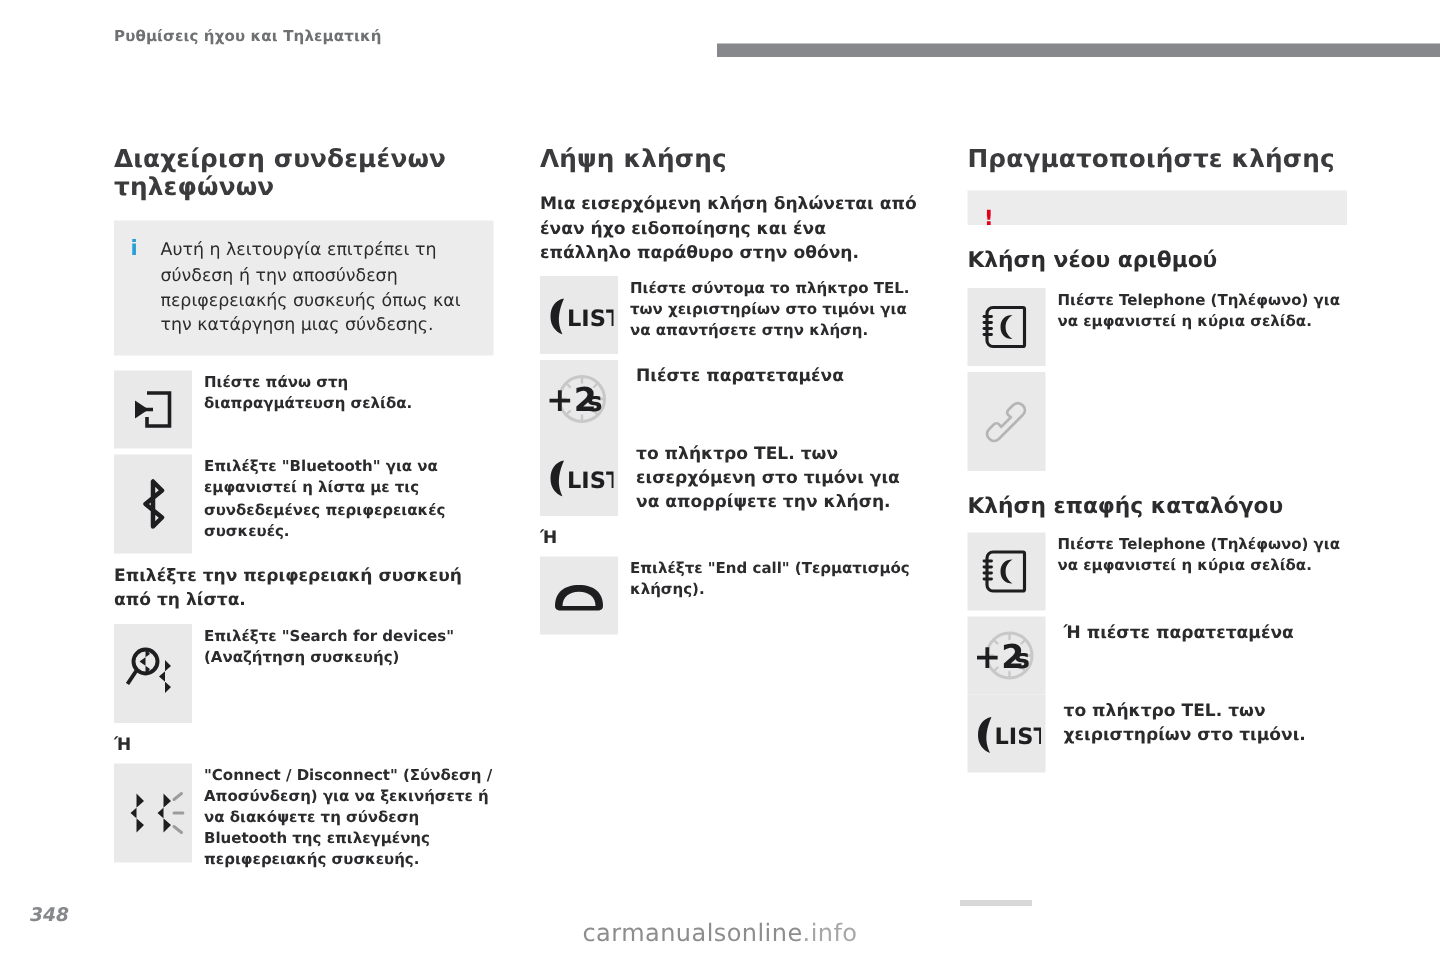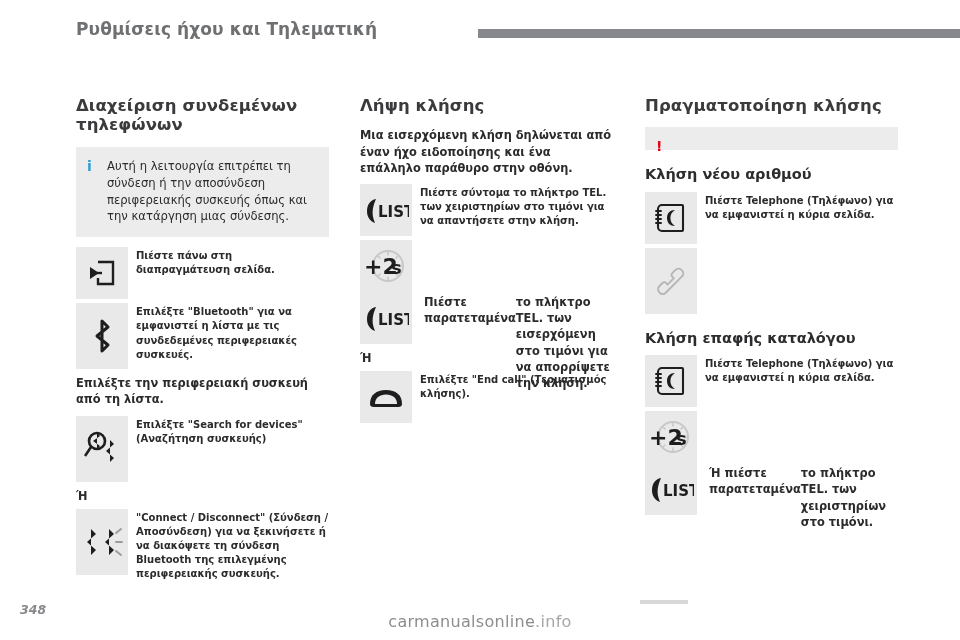--- a/index.html
+++ b/index.html
@@ -8,21 +8,21 @@
     background: #ffffff;
     font-family: "DejaVu Sans", "Liberation Sans", sans-serif;
     overflow: hidden;
   }
   .page { position: relative; width: 960px; height: 640px; background: #fff; }
 
   
   .header { position: absolute; left: 0; top: 18px; width: 960px; height: 28px; }
   .header-title {
     position: absolute; left: 76px; top: 1px;
-    font-size: 17px; font-weight: bold; color: #6f7072;
+    font-size: 10px; font-weight: bold; color: #6f7072;
     letter-spacing: .1px; white-space: nowrap;
   }
   .header-rule {
     position: absolute; left: 478px; top: 11px; width: 482px; height: 9px;
     background: #86888b;
   }
 
   
   .col { position: absolute; top: 96px; width: 253px; }
   .col-1 { left: 76px; }
@@ -71,21 +71,21 @@
   .or-text {
     font-size: 11.4px; font-weight: bold; color: #2b2b2d;
     margin: 7px 0 6px 0;
   }
 
   
   .combo { display: flex; align-items: stretch; margin-bottom: 4px; }
   .combo .icons { flex: 0 0 52px; display: flex; flex-direction: column; }
   .combo .icons .icon-cell { width: 52px; height: 52px; background: #e9e9e9;
     display: flex; align-items: center; justify-content: center; }
-  .combo .texts { flex: 1; padding-left: 12px; display: flex; flex-direction: row; align-items: flex-end; }
+  .combo .texts { flex: 1; padding-left: 12px; display: flex; flex-direction: column; }
   .combo .texts .t {
     font-size: 11.4px; font-weight: bold; color: #2b2b2d; line-height: 1.42;
     height: 52px; padding-top: 2px;
   }
 
   
   .page-number {
     position: absolute; left: 20px; top: 602px;
     font-size: 12.5px; font-weight: bold; color: #86888b; font-style: italic;
   }
@@ -225,21 +225,21 @@
         <svg width="40" height="26" viewBox="0 0 40 26">
           <path d="M4 20 c0 -9 6 -14 16 -14 c10 0 16 5 16 14 c0 2 -1.5 3 -3.5 3 h-25 c-2 0 -3.5 -1 -3.5 -3 z" fill="#1e1e20"></path>
           <path d="M9 20 c0 -6 4.5 -9.5 11 -9.5 c6.5 0 11 3.5 11 9.5 z" fill="#e9e9e9"></path>
         </svg>
       </div>
       <div class="txt-cell">Επιλέξτε "End call" (Τερματισμός κλήσης).</div>
     </div>
   </div>
 
   <div class="col col-3">
-    <h2 class="sec-title">Πραγματοποίηση κλήσης</h2>
+    <h2 class="sec-title">Πραγματοποιήστε κλήσης</h2>
 
     <div class="note warn">
       <span class="note-mark">!</span>
     </div>
 
     <h3 class="sub-title">Κλήση νέου αριθμού</h3>
 
     <div class="row">
       <div class="icon-cell">
         <svg width="34" height="34" viewBox="0 0 34 34">

